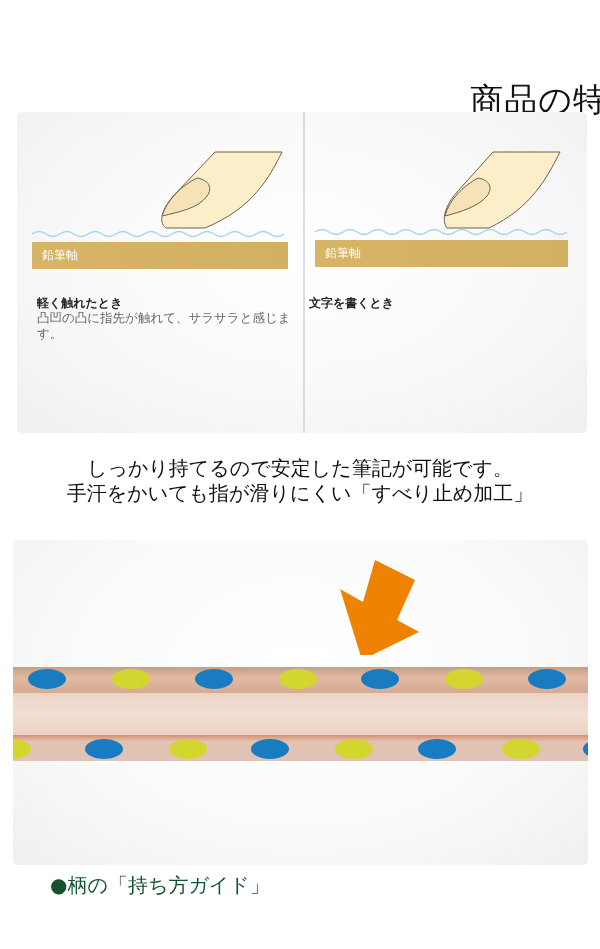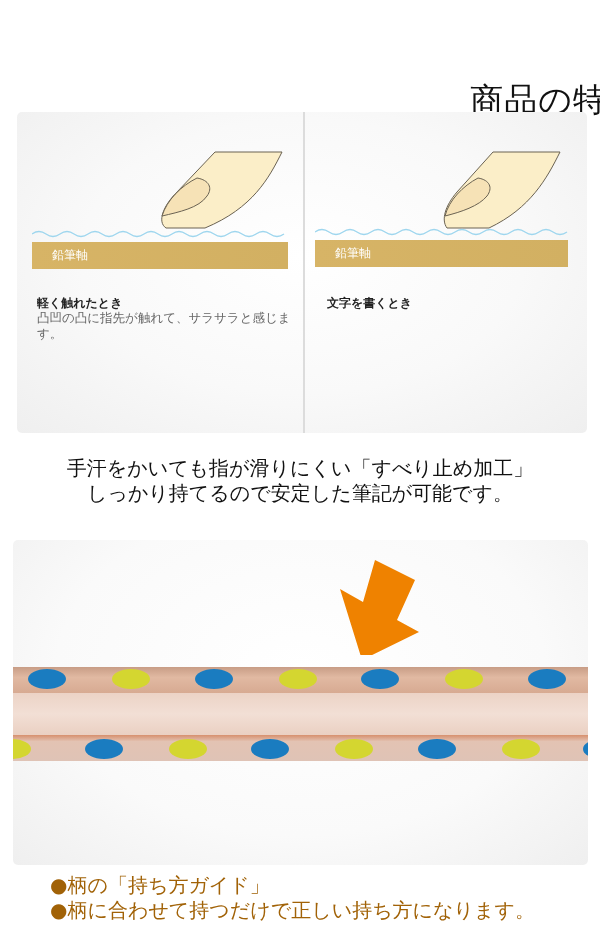--- a/index.html
+++ b/index.html
@@ -21,21 +21,21 @@
   }
   .half { position: absolute; top: 0; height: 321px; }
   .half.left { left: 0; width: 286px; }
   .half.right { left: 288px; width: 282px; }
   .finger { position: absolute; }
   .wave { position: absolute; }
   .band {
     position: absolute; height: 27px;
     background: linear-gradient(90deg, #d7b466, #d2b062);
     color: #fff; font-family: "DejaVu Sans", sans-serif; font-size: 12px;
-    line-height: 27px; padding-left: 20px; box-sizing: border-box;
+    line-height: 27px; padding-left: 10px; box-sizing: border-box;
   }
   .cap-title {
     position: absolute; font-family: Liberation Serif, serif; font-weight: bold;
     font-size: 12px; color: #222;
   }
   .cap-body {
     position: absolute; font-family: Liberation Mono, monospace; font-size: 12.5px;
     color: #666; line-height: 16px; width: 275px;
   }
   .desc {
@@ -61,21 +61,21 @@
   }
   .pencil-bot {
     position: absolute; left: 0; top: 68px; width: 100%; height: 26px;
     background: linear-gradient(180deg, #d7906e 0%, #e3c3b3 25%, #dfc3b6 100%);
   }
   .dot { position: absolute; width: 38px; height: 20px; border-radius: 50%; }
   .dot.blue { background: #1a7cc0; }
   .dot.yellow { background: #d4d630; }
   .arrow { position: absolute; left: 322px; top: 20px; }
   .bullets {
-    position: absolute; left: 50px; top: 873px; font-size: 20px; line-height: 25px; color: #a16207;
+    position: absolute; left: 50px; top: 873px; font-size: 20px; line-height: 25px; color: #14532d; text-align: right;
   }
 </style>
 </head>
 <body>
 
 <h1 class="title">商品の特徴</h1>
 
 <div class="panel">
 
   <div class="half left">
@@ -95,27 +95,27 @@
 
   <div class="half right">
     <svg class="finger" style="left:130px;top:38px;" width="140" height="80" viewBox="0 0 140 80">
       <path d="M58 2 L125 2 C112 28 96 58 54 78 L12 78 C6 70 10 56 22 42 Z" fill="#fbeec8" stroke="#6a6252" stroke-width="1"></path>
       <path d="M43 28 C55 30 58 38 52 46 C44 56 26 62 10 66 C14 50 28 36 43 28 Z" fill="#f6e2b6" stroke="#6a6252" stroke-width="1"></path>
     </svg>
     <svg class="wave" style="left:10px;top:115px;" width="255" height="10" viewBox="0 0 255 10">
       <path d="M0 5 Q7 0 14 5 T28 5 T42 5 T56 5 T70 5 T84 5 T98 5 T112 5 T126 5 T140 5 T154 5 T168 5 T182 5 T196 5 T210 5 T224 5 T238 5 T252 5" fill="none" stroke="#9ed6ee" stroke-width="1.3"></path>
     </svg>
     <div class="band" style="left:10px;top:128px;width:253px;">鉛筆軸</div>
-    <div class="cap-title" style="left:22px;top:183px;">文字を書くとき</div>
+    <div class="cap-title" style="left:4px;top:183px;">文字を書くとき</div>
   </div>
 </div>
 
 <div class="desc">
+  <div>しっかり持てるので安定した筆記が可能です。</div>
   <div>手汗をかいても指が滑りにくい「すべり止め加工」</div>
-  <div>しっかり持てるので安定した筆記が可能です。</div>
 </div>
 
 <div class="photo">
   <svg class="arrow" width="90" height="95" viewBox="0 0 90 95">
     <polygon points="40,0 80,20 62,60 84,72 27,100 5,29 28,42" fill="#ef8200"></polygon>
   </svg>
   <div class="pencil">
     <div class="pencil-top"></div>
     <div class="pencil-mid"></div>
     <div class="pencil-bot"></div>
@@ -134,14 +134,13 @@
     <div class="dot blue" style="left:238px;top:72px;"></div>
     <div class="dot yellow" style="left:322px;top:72px;"></div>
     <div class="dot blue" style="left:405px;top:72px;"></div>
     <div class="dot yellow" style="left:489px;top:72px;"></div>
     <div class="dot blue" style="left:570px;top:72px;"></div>
   </div>
 </div>
 
 <div class="bullets">
   <div>●柄の「持ち方ガイド」</div>
-  <div>●柄に合わせて持つだけで正しい持ち方になります。</div>
 </div>
 
 </body></html>

